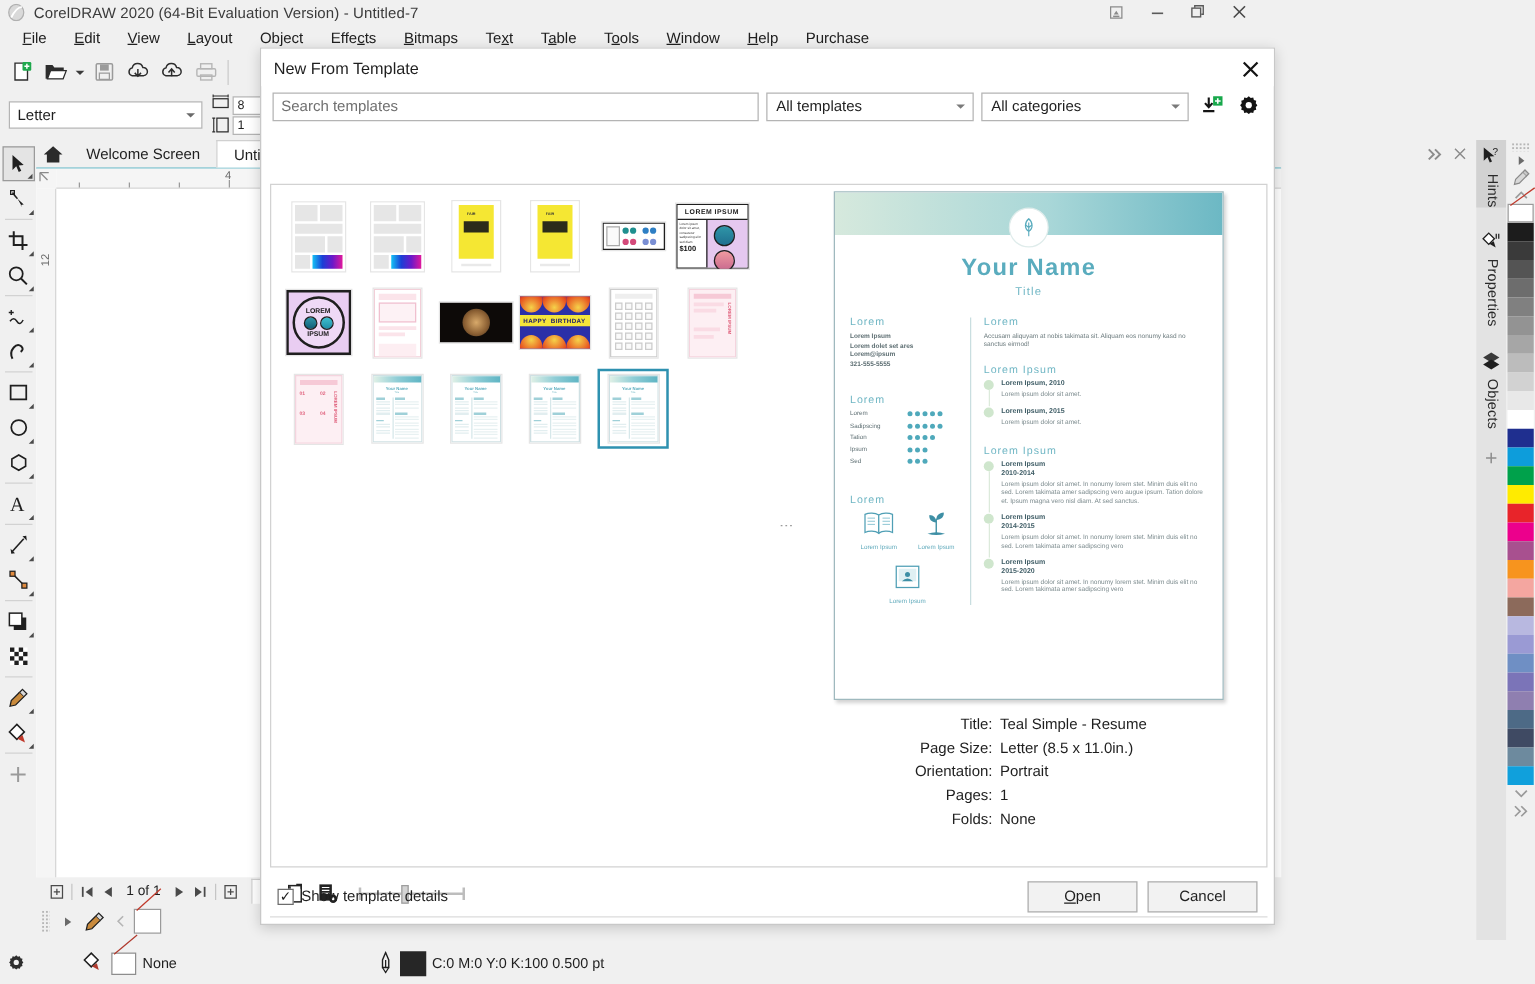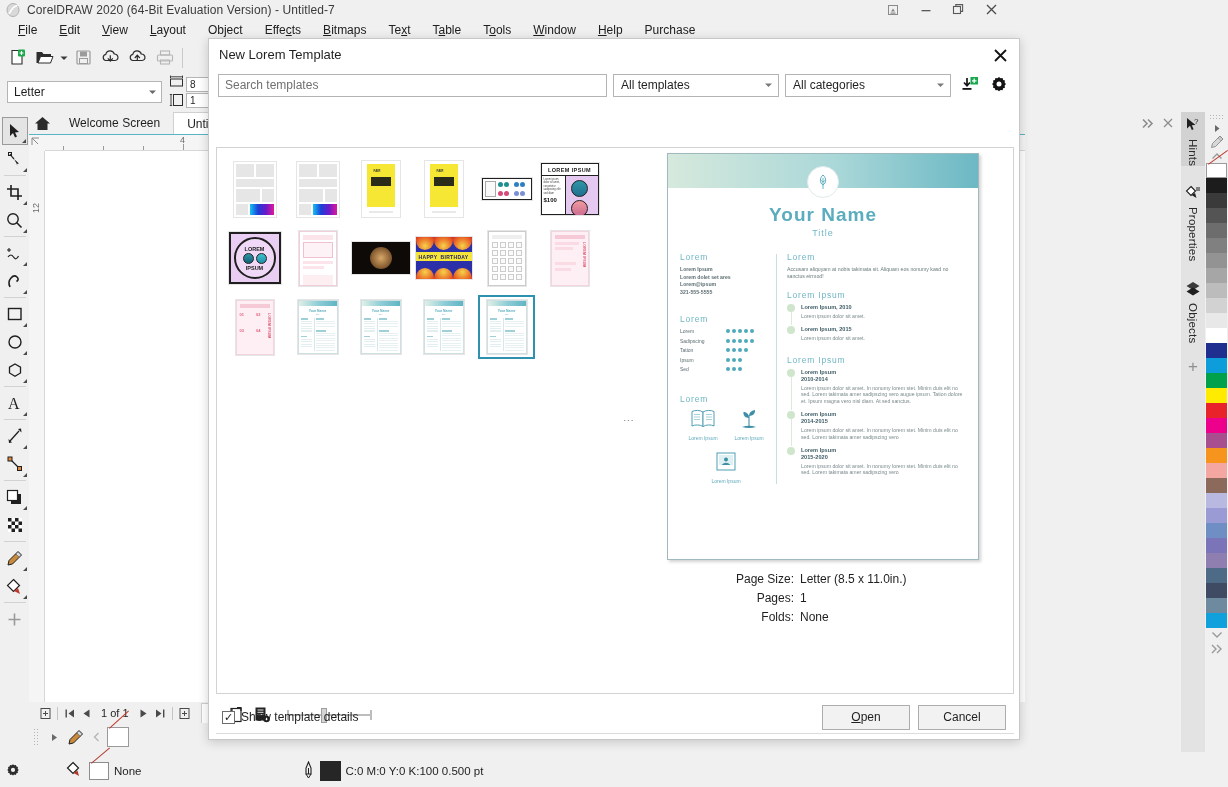--- a/index.html
+++ b/index.html
@@ -850,21 +850,21 @@
             <path d="M6.5 7 V13" stroke="#1f1f1f" stroke-width="1"></path>
             <path d="M4 13 L6.5 17 L9 13" fill="none" stroke="#1f1f1f" stroke-width="1"></path>
           </svg>
       </span>
       <span class="sb-swatch-black"></span>
       <span class="sb-text">C:0 M:0 Y:0 K:100  0.500 pt</span>
     </div>
   </div>
 
   <div class="dlg-shadow">
-    <div class="dlg-title">New Lorem Template</div>
+    <div class="dlg-title">New From Template</div>
     <div class="dlg-close">
       <svg width="15" height="15" viewBox="0 0 15 15">
           <path d="M2 2 L13 13 M13 2 L2 13" stroke="#141414" stroke-width="1.8"></path>
         </svg>
     </div>
 
     <div class="dlg-searchrow">
       <input class="search-input" type="text" placeholder="Search templates" style="">
       <div class="dd">
         <span class="dv">All templates</span>
@@ -1410,22 +1410,30 @@
                     <div class="pv-tl-h">2015-2020</div>
                     <div class="pv-tl-p">Lorem ipsum dolor sit amet. In nonumy lorem stet. Minim duis elit no sed.  Lorem takimata amer sadipscing vero</div>
                   </div>
                 </div>
             </div>
           </div>
         </div>
 
         <div class="details" id="details-list">
             <div class="det-row">
+              <div class="det-k">Title:</div>
+              <div class="det-v">Teal Simple - Resume</div>
+            </div>
+            <div class="det-row">
               <div class="det-k">Page Size:</div>
               <div class="det-v">Letter (8.5 x 11.0in.)</div>
+            </div>
+            <div class="det-row">
+              <div class="det-k">Orientation:</div>
+              <div class="det-v">Portrait</div>
             </div>
             <div class="det-row">
               <div class="det-k">Pages:</div>
               <div class="det-v">1</div>
             </div>
             <div class="det-row">
               <div class="det-k">Folds:</div>
               <div class="det-v">None</div>
             </div>
           </div>

